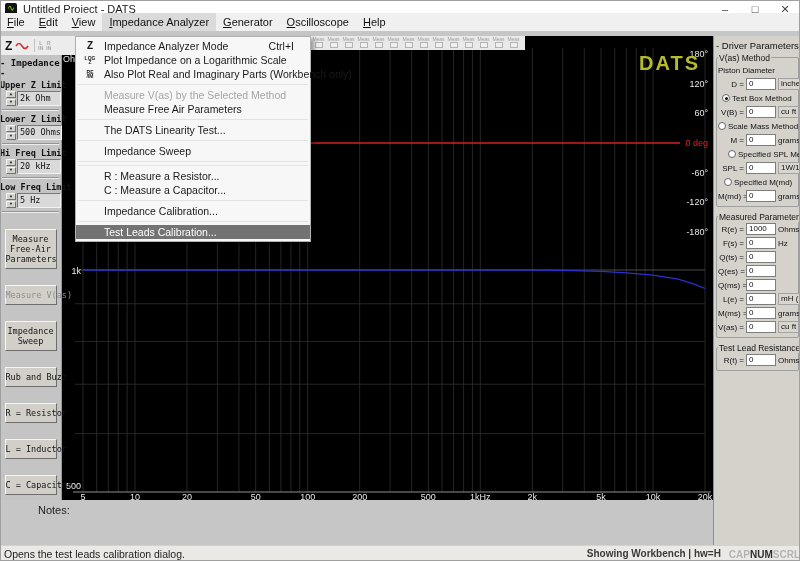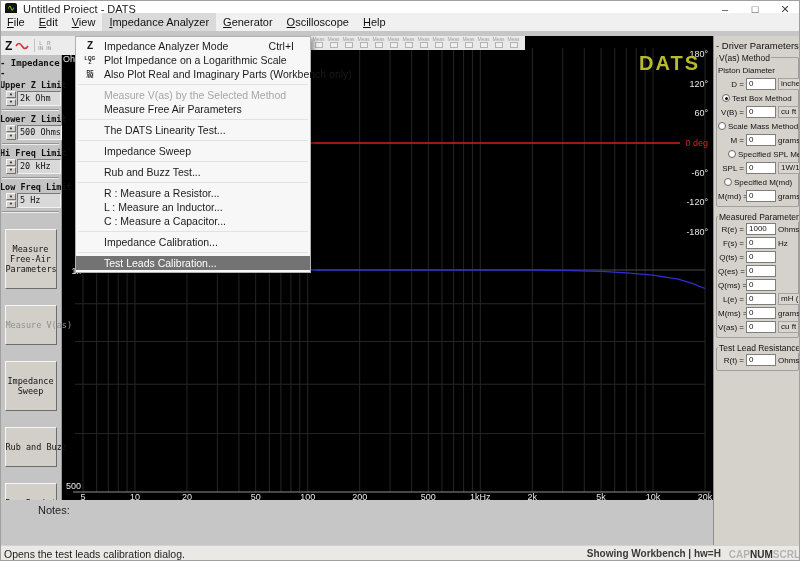--- a/index.html
+++ b/index.html
@@ -49,21 +49,21 @@
   .sb-spin { display:flex; flex-direction:column; gap:1px; }
   .sb-spin-btn { width:10px; height:7px; background:#d6d3ce; border:1px solid;
                  border-color:#f5f5f5 #707070 #707070 #f5f5f5; font-size:4px; line-height:4px;
                  text-align:center; color:#222; }
   .sb-field { width:45px; height:15px; background:#d9d9d9; border:1px solid;
               border-color:#777 #f2f2f2 #f2f2f2 #777; font-size:8.5px; line-height:13px;
               padding-left:2px; white-space:nowrap; }
   .sb-sep { margin:3px 2px; border-top:1px solid #959595; border-bottom:1px solid #ececec; }
   .sb-btn { width:52px; margin:16px auto 7px; background:#d2cfc9; border:1px solid;
             border-color:#f5f5f5 #6d6d6d #6d6d6d #f5f5f5; text-align:center; font-size:8.5px;
-            padding:14px 0; color:#141414; }
+            padding:4px 0; color:#141414; }
   .sb-btn div { line-height:10px; white-space:nowrap; }
   .sb-btn.disabled { color:#8f8f8f; }
 
   
   .rightpanel { position:absolute; left:713px; top:36px; width:87px; height:509px; background:#d5d2cc;
                 border-left:1px solid #8e8e8e; padding:2px 1px 0 2px; font-size:8px; }
   .rp-header { text-align:center; font-size:9.5px; margin:2px 0 6px; white-space:nowrap; }
   .rp-group { border:1px solid #9f9f9f; border-radius:2px; margin:0 0 9px; padding:6px 1px 2px; position:relative; }
   .rp-group-title { position:absolute; top:-5px; left:1px; background:#d5d2cc; padding:0 1px;
                     font-size:8.5px; white-space:nowrap; }
@@ -474,35 +474,27 @@
     <div class="dd-item">
       <span class="dd-icon"></span>
       <span class="dd-label">The DATS Linearity Test...</span>
     </div>
     <div class="dd-sep"></div>
     <div class="dd-item">
       <span class="dd-icon"></span>
       <span class="dd-label">Impedance Sweep</span>
     </div>
     <div class="dd-sep"></div>
-    <div class="dd-item">
-      <span class="dd-icon"></span>
-      <span class="dd-label">Rub and Buzz Test...</span>
-    </div>
     <div class="dd-sep"></div>
     <div class="dd-item">
       <span class="dd-icon"></span>
       <span class="dd-label">R : Measure a Resistor...</span>
     </div>
     <div class="dd-item">
       <span class="dd-icon"></span>
-      <span class="dd-label">L : Measure an Inductor...</span>
-    </div>
-    <div class="dd-item">
-      <span class="dd-icon"></span>
       <span class="dd-label">C : Measure a Capacitor...</span>
     </div>
     <div class="dd-sep"></div>
     <div class="dd-item">
       <span class="dd-icon"></span>
       <span class="dd-label">Impedance Calibration...</span>
     </div>
     <div class="dd-sep"></div>
     <div class="dd-item highlighted">
       <span class="dd-icon"></span>

